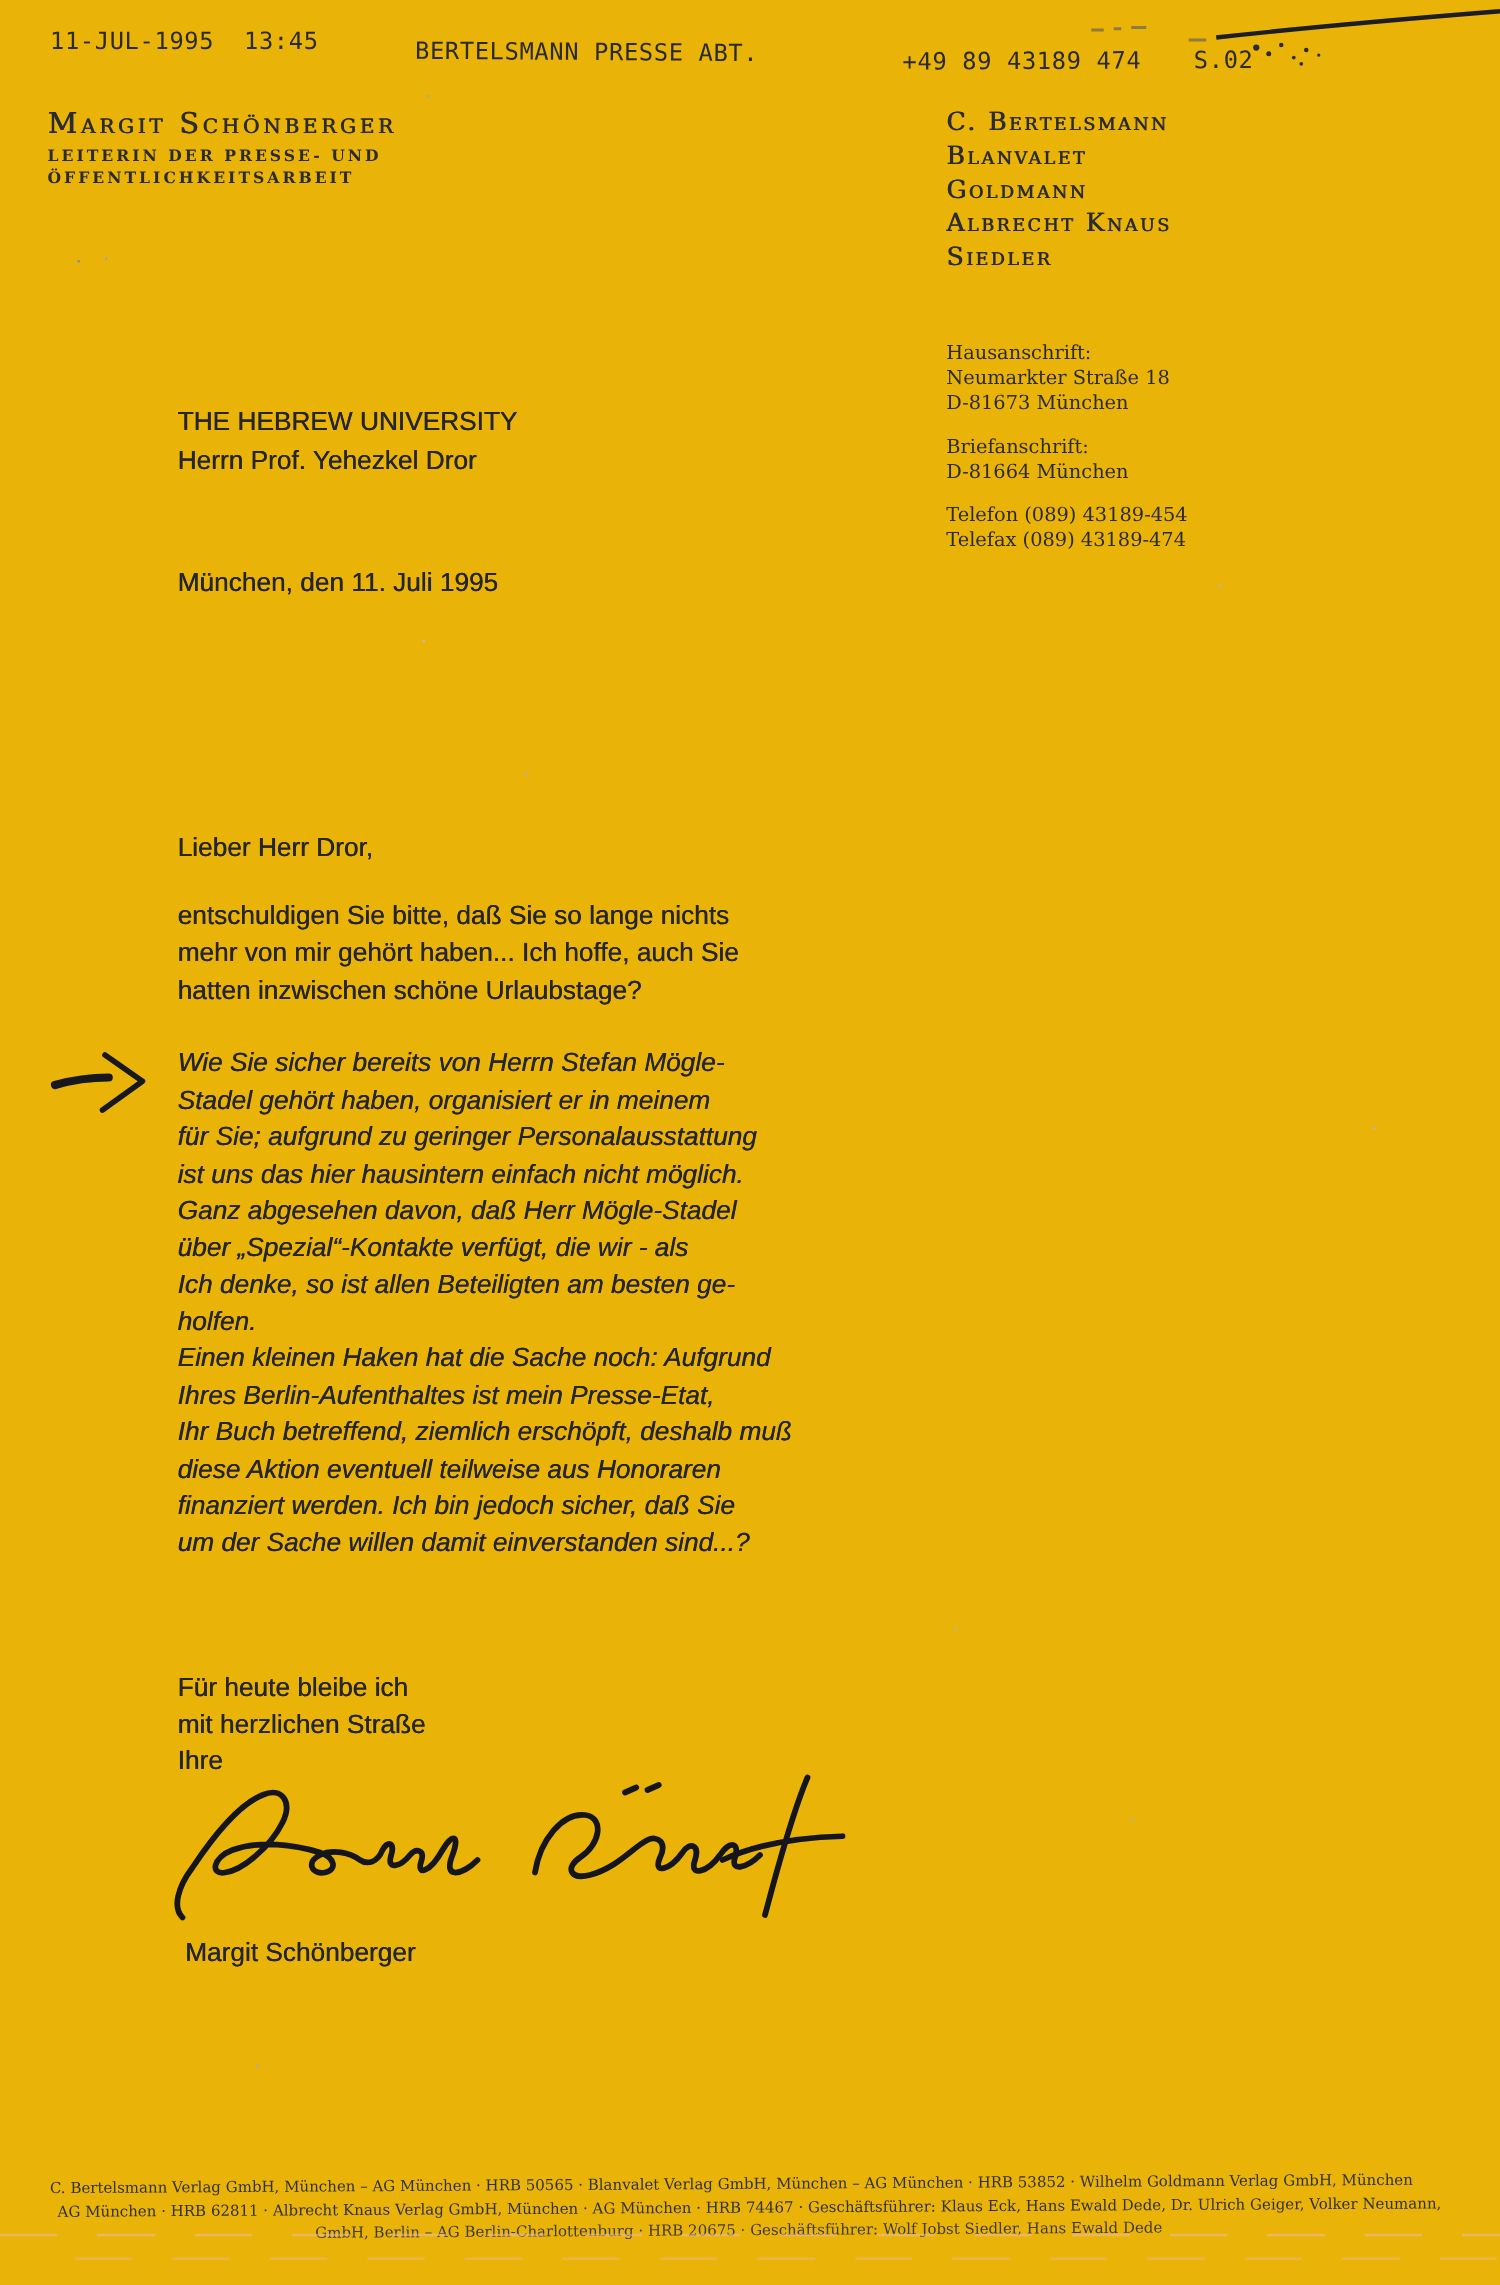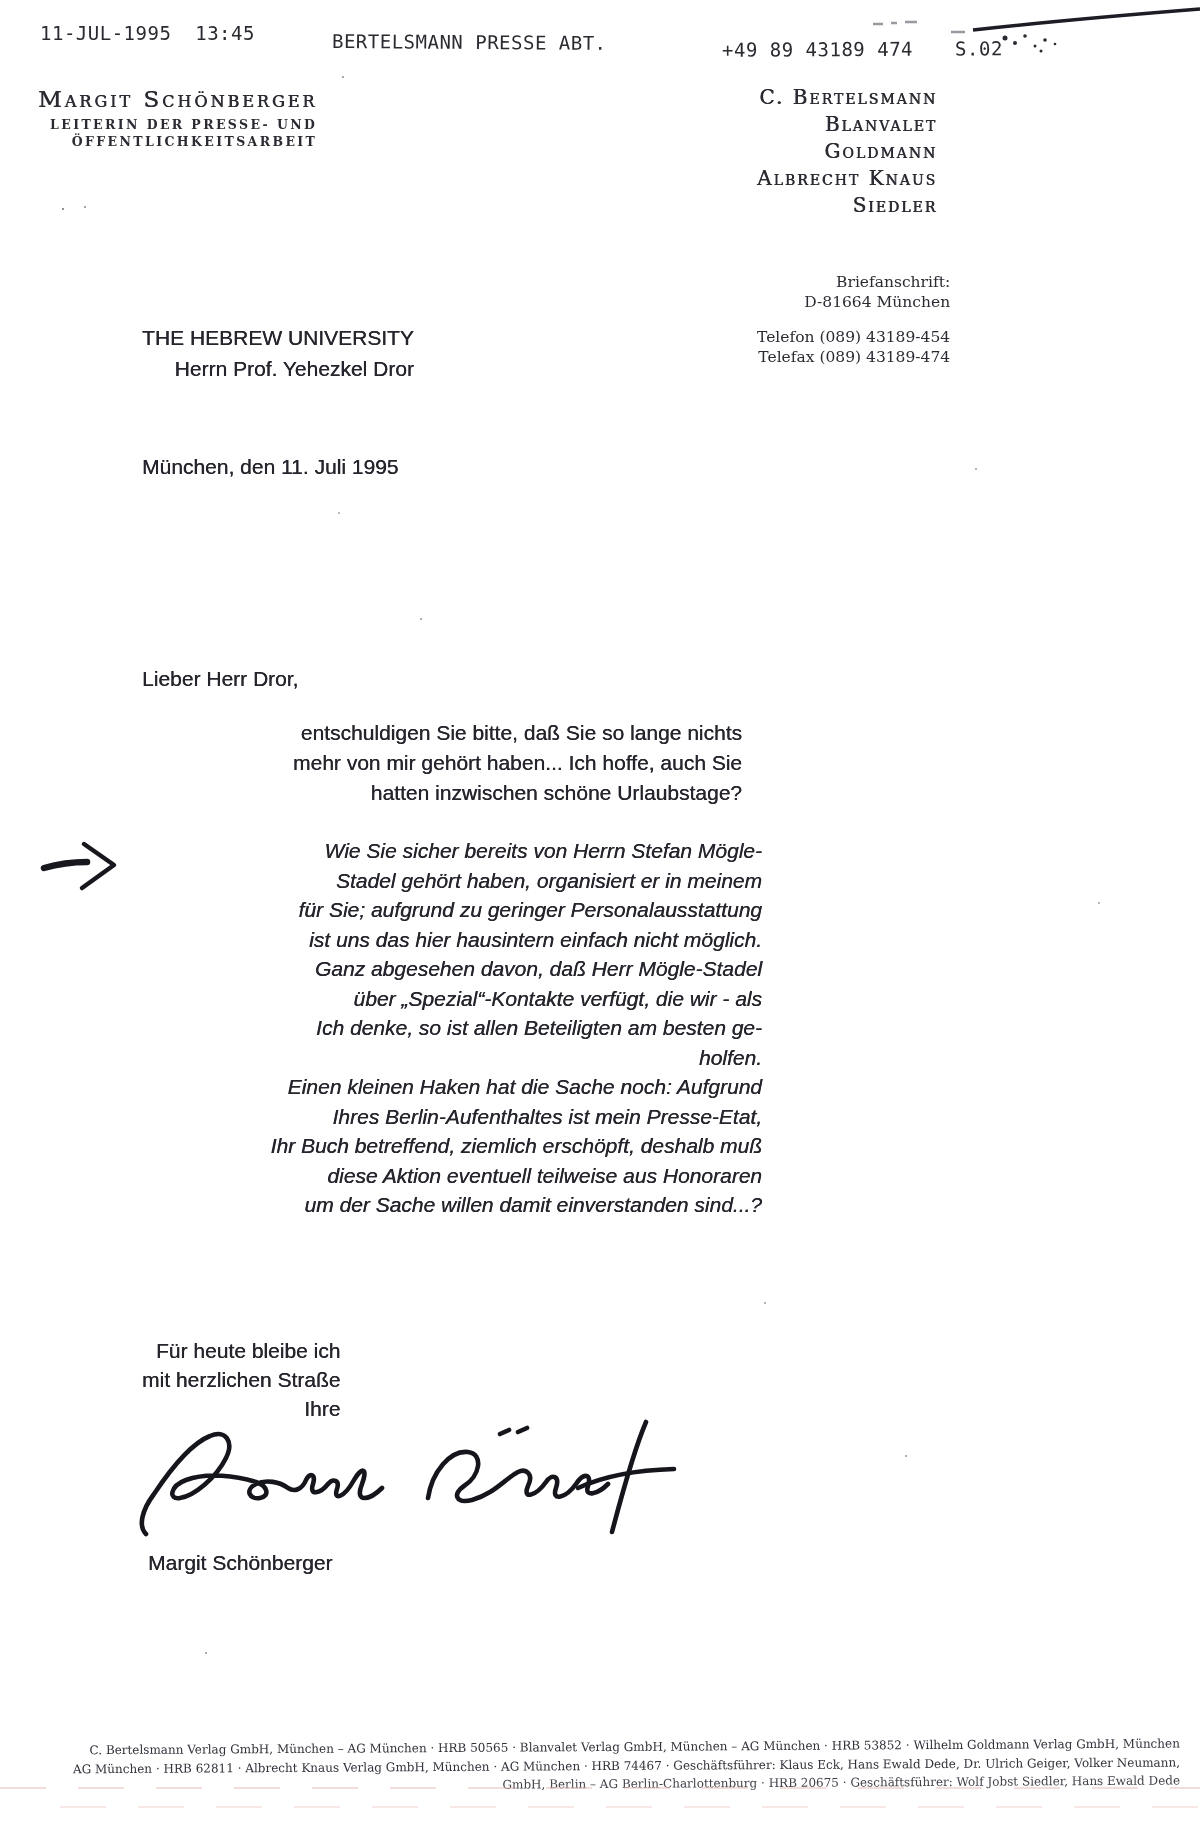--- a/index.html
+++ b/index.html
@@ -1,19 +1,19 @@
 <!DOCTYPE html>
 <html><head>
 <meta charset="utf-8">
 <style>
   html,body{margin:0;padding:0;background:#e9e8e4;}
   .page{
     position:relative; width:1200px; height:1828px; margin:0 auto;
-    background:#ffffff; overflow:hidden;
-    font-family:"Liberation Sans",sans-serif; color:#26262e;text-align:right;
+    background:#eab308; overflow:hidden;
+    font-family:"Liberation Sans",sans-serif; color:#26262e;
   }
   .abs{position:absolute;}
   
   .fax{font-family:"DejaVu Sans Mono",monospace; font-size:19px; color:#2a2a31; letter-spacing:.5px; white-space:pre;}
   .fax-right{display:flex; gap:42px; transform:rotate(-.3deg);}
   
   .lh-serif{font-family:"DejaVu Serif",serif; color:#2b2b33;}
   .sender-name{font-size:23px; font-variant:small-caps; letter-spacing:3px; text-shadow:.6px 0 0 currentColor;}
   .sender-role{font-size:12.5px; font-weight:bold; letter-spacing:2.4px; line-height:17px; margin-top:4px;}
   .publishers{font-size:20px; font-variant:small-caps; letter-spacing:2px; line-height:27px; text-shadow:.6px 0 0 currentColor;}
@@ -71,20 +71,27 @@
   <div class="abs lh-serif publishers" style="left:757px;top:84px;">
       <div>C. Bertelsmann</div>
       <div>Blanvalet</div>
       <div>Goldmann</div>
       <div>Albrecht Knaus</div>
       <div>Siedler</div>
     </div>
 
   <div class="abs lh-serif addr" style="left:757px;top:272px;">
     <div class="grp">
+      <div>Hausanschrift:</div>
+      <div>
+          <div>Neumarkter Straße 18</div>
+          <div>D-81673 München</div>
+        </div>
+    </div>
+    <div class="grp">
       <div>Briefanschrift:</div>
       <div>
           <div>D-81664 München</div>
         </div>
     </div>
     <div class="grp">
         <div>Telefon (089) 43189-454</div>
         <div>Telefax (089) 43189-474</div>
       </div>
   </div>
@@ -114,20 +121,21 @@
       <div>für Sie; aufgrund zu geringer Personalausstattung</div>
       <div>ist uns das hier hausintern einfach nicht möglich.</div>
       <div>Ganz abgesehen davon, daß Herr Mögle-Stadel</div>
       <div>über „Spezial“-Kontakte verfügt, die wir - als</div>
       <div>Ich denke, so ist allen Beteiligten am besten ge-</div>
       <div>holfen.</div>
       <div>Einen kleinen Haken hat die Sache noch: Aufgrund</div>
       <div>Ihres Berlin-Aufenthaltes ist mein Presse-Etat,</div>
       <div>Ihr Buch betreffend, ziemlich erschöpft, deshalb muß</div>
       <div>diese Aktion eventuell teilweise aus Honoraren</div>
+      <div>finanziert werden. Ich bin jedoch sicher, daß Sie</div>
       <div>um der Sache willen damit einverstanden sind...?</div>
     </div>
 
   <div class="abs body-txt" style="left:142px;top:1336px;line-height:29px;">
       <div>Für heute bleibe ich</div>
       <div>mit herzlichen Straße</div>
       <div>Ihre</div>
     </div>
 
   <svg class="abs" style="left:132px;top:1408px;" width="545" height="140" viewBox="0 0 545 140">

